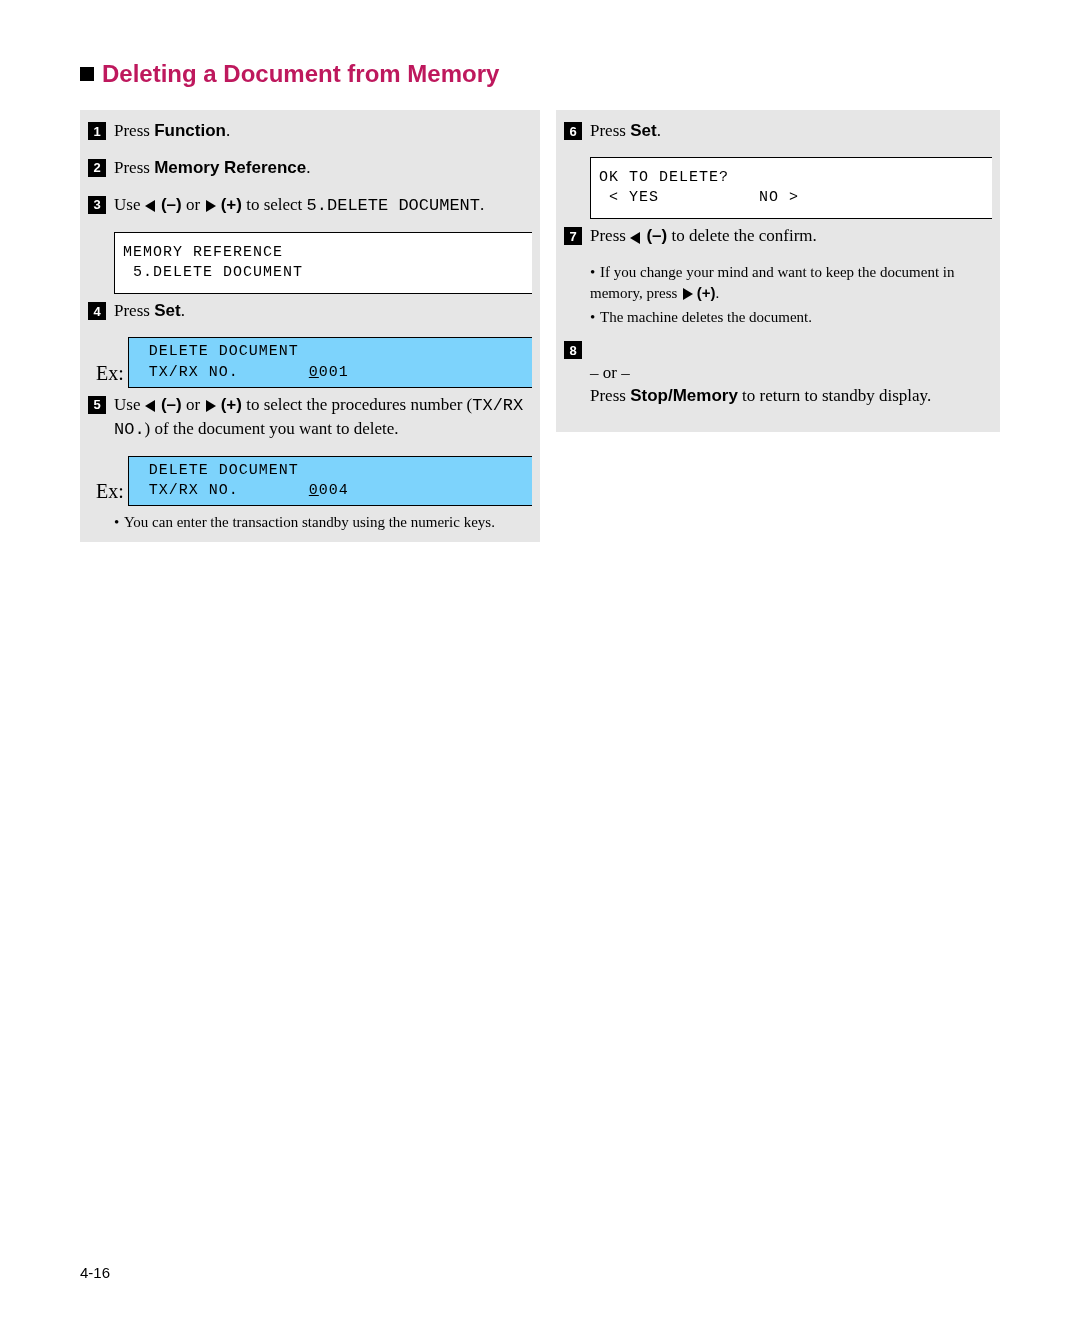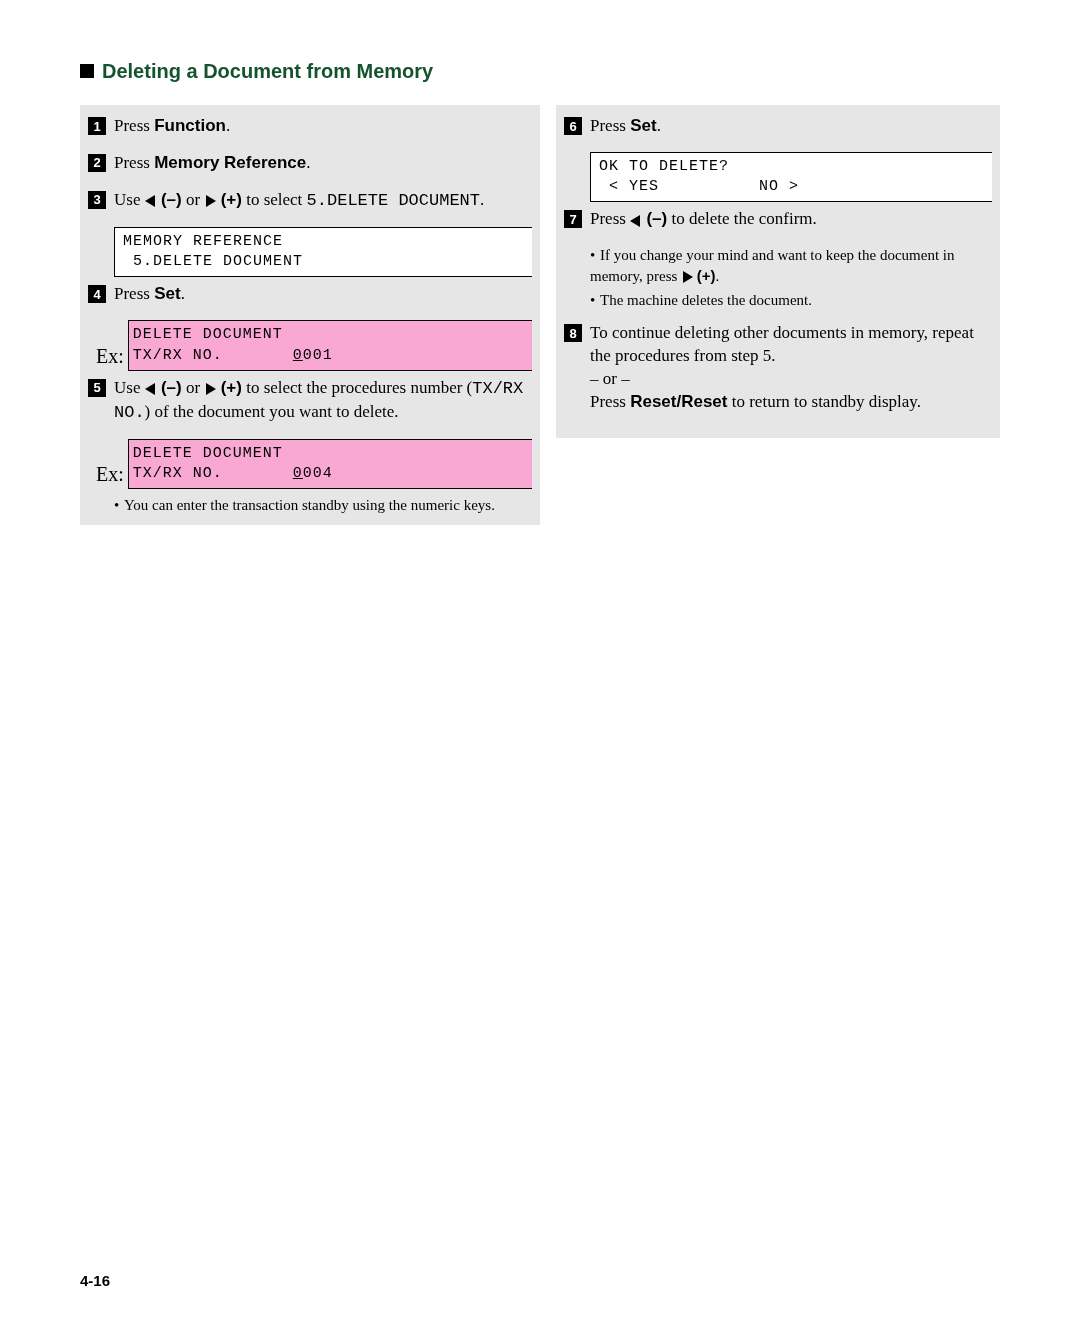--- a/index.html
+++ b/index.html
@@ -10,22 +10,22 @@
     color: #000;
     width: 1080px;
     height: 1333px;
     box-sizing: border-box;
     position: relative;
     background: #fff;
   }
   .heading {
     font-family: Arial, Helvetica, sans-serif;
     font-weight: 900;
-    font-size: 20px;
-    color: #14532d;
+    font-size: 24px;
+    color: #be185d;
     margin-bottom: 22px;
   }
   .heading .bullet {
     display: inline-block;
     width: 14px;
     height: 14px;
     background: #000;
     margin-right: 8px;
     vertical-align: middle;
     position: relative;
@@ -96,64 +96,64 @@
     border-bottom: 6px solid transparent;
     border-left: 10px solid #000;
     margin-left: 2px;
   }
   .display-box {
     background: #fff;
     border: 1px solid #000;
     border-right: none;
     font-family: "Courier New", Courier, monospace;
     font-size: 15px;
-    padding: 4px 8px;
+    padding: 10px 8px;
     margin: 6px 0 6px 26px;
     white-space: pre;
     line-height: 1.35;
     letter-spacing: 1px;
   }
   .display-wrap {
     display: flex;
     align-items: flex-end;
     margin: 6px 0 6px 8px;
   }
   .ex {
     font-size: 20px;
     margin-right: 4px;
     margin-bottom: 3px;
   }
   .display-box-inline {
-    background: #f9a8d4;
+    background: #7dd3fc;
     border: 1px solid #000;
     border-right: none;
     font-family: "Courier New", Courier, monospace;
     font-size: 15px;
-    padding: 4px 4px;
+    padding: 4px 20px;
     white-space: pre;
     line-height: 1.35;
     letter-spacing: 1px;
     flex: 1;
   }
   .sub-bullet {
     margin-left: 26px;
     font-size: 15px;
     line-height: 1.35;
     margin-top: 4px;
   }
   .sub-bullet .dot {
     display: inline-block;
     width: 10px;
   }
   .page-num {
     position: absolute;
-    bottom: 44px;
+    bottom: 52px;
     left: 80px;
     font-family: Arial, Helvetica, sans-serif;
-    font-weight: bold;
+    font-weight: normal;
     font-size: 15px;
   }
   .underline {
     text-decoration: underline;
   }
 </style>
 </head>
 <body>
 
 <div class="heading">
@@ -244,23 +244,23 @@
     <div class="sub-bullet">
       <span class="dot">•</span><span>If you change your mind and want to keep the document in memory, press </span><span class="tri-right"></span> <span class="bold">(+)</span><span>.</span>
     </div>
     <div class="sub-bullet">
       <span class="dot">•</span><span>The machine deletes the document.</span>
     </div>
 
     <div class="step" style="margin-top:12px;">
       <span class="num">8</span>
       <div class="step-body">
-        <span>To continue deleting other documents in memory, repeat the procedures from step 5.</span><br>
+        <br>
         <span>– or –</span><br>
-        <span>Press </span><span class="bold">Reset/Reset</span><span> to return to standby display.</span>
+        <span>Press </span><span class="bold">Stop/Memory</span><span> to return to standby display.</span>
       </div>
     </div>
 
     </div>
   </div>
 
 </div>
 
 <div class="page-num">4-16</div>
 

